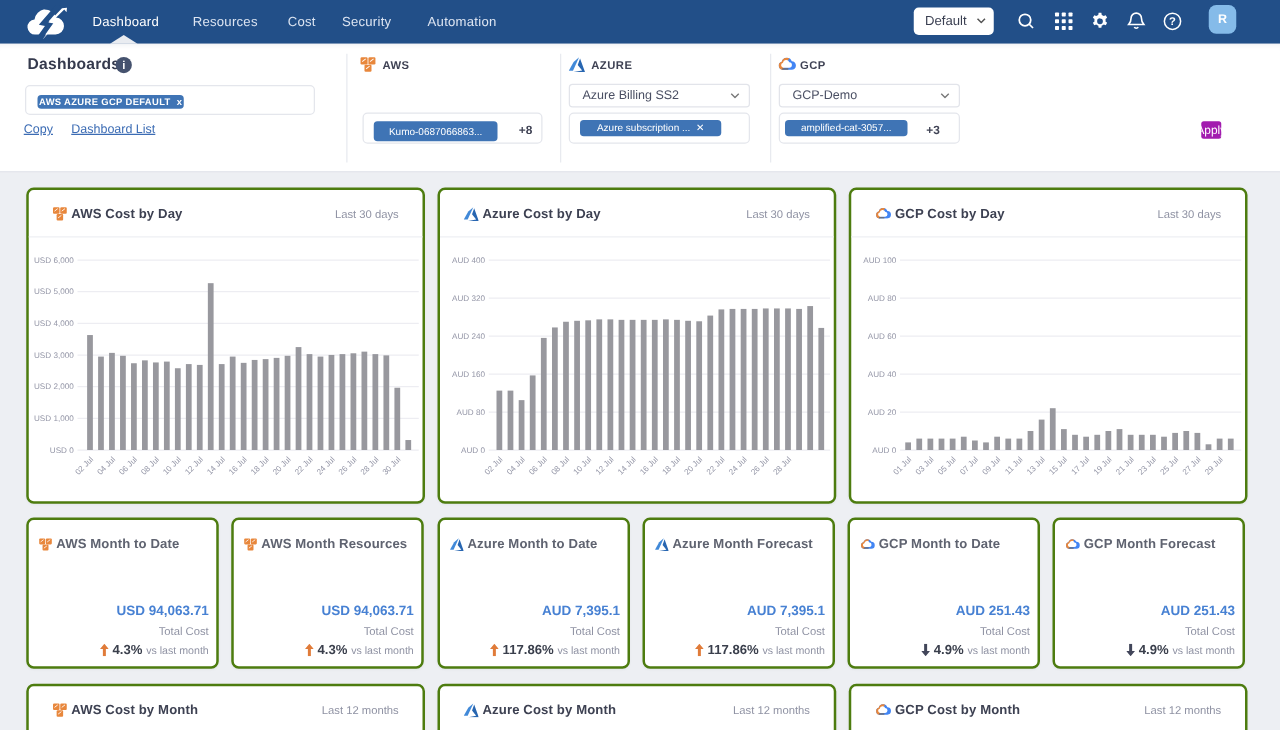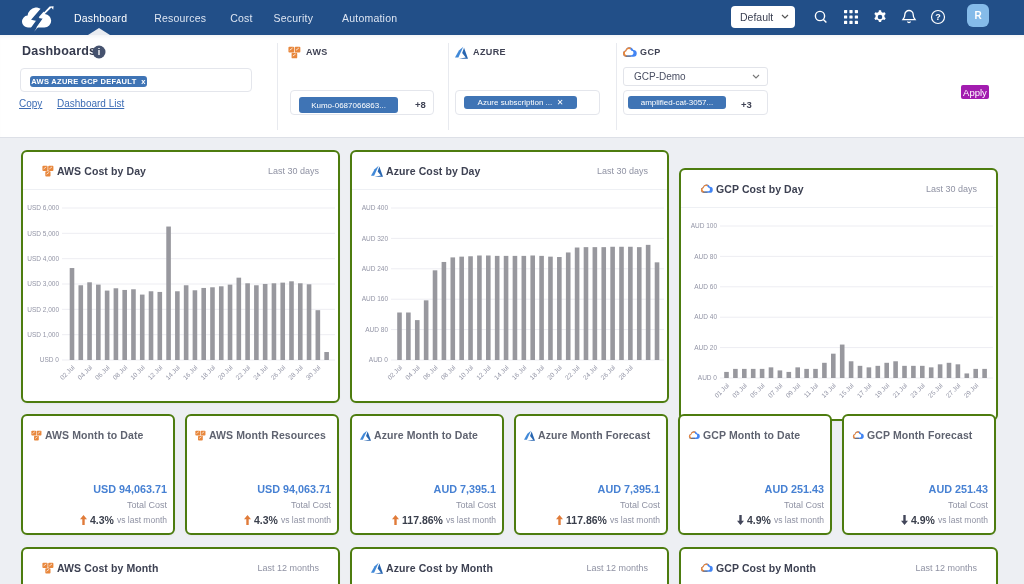--- a/index.html
+++ b/index.html
@@ -17,21 +17,21 @@
 .dhead{position:absolute;left:22px;top:9px;font-size:12.5px;font-weight:bold;color:#353a4d;letter-spacing:0.2px}
 .dinfo{position:absolute;left:92px;top:10px}
 .tagbox{position:absolute;border:1px solid #e4e6ec;border-radius:4px;background:#fff}
 .pill{position:absolute;background:#3f74b5;border-radius:3px;color:#fff;display:flex;align-items:center;justify-content:center}
 .link{position:absolute;color:#3c6cb4;font-size:10px;text-decoration:underline}
 .gtitle{position:absolute;font-size:9px;font-weight:bold;color:#3f4254;letter-spacing:0.4px}
 .gicon{position:absolute}
 .sel{position:absolute;height:19px;border:1px solid #e2e4ea;border-radius:3px;background:#fff;font-size:10px;color:#4a4f63;display:flex;align-items:center;padding-left:10px}
 .sel .chev{position:absolute;right:7px;top:6px}
 .plus{position:absolute;font-size:9.5px;color:#3f4254;font-weight:bold}
-.apply{position:absolute;left:961px;top:50px;width:28px;height:14px;background:#a21caf;border-radius:2px;color:#fff;font-size:9.5px;display:flex;align-items:center;justify-content:center}
+.apply{position:absolute;left:961px;top:62px;width:16px;height:14px;background:#a21caf;border-radius:2px;color:#fff;font-size:9.5px;display:flex;align-items:center;justify-content:center}
 .card{position:absolute;background:#fff;border:2px solid #4d7c0f;border-radius:6px;box-shadow:0 1px 2px rgba(30,40,70,0.04)}
 .chead{position:absolute;left:0;top:0;right:0;height:38px;border-bottom:1px solid #eef0f4;display:flex;align-items:center;padding:0 19px}
 .cicon{display:inline-flex;margin-right:3px}
 .ctitle{font-size:10.5px;font-weight:bold;color:#3d4152;letter-spacing:0.1px}
 .cright{margin-left:auto;font-size:9px;color:#8f92a3}
 .shead{position:absolute;left:8px;top:13px;display:flex;align-items:center}
 .stitle{font-size:10.5px;font-weight:bold;color:#5f6370;letter-spacing:0.1px}
 .sval{position:absolute;right:6px;top:67px;font-size:10.8px;font-weight:bold;color:#4781d3}
 .stot{position:absolute;right:6px;top:84px;font-size:9px;color:#8f92a3}
 .schg{position:absolute;right:6px;top:98px;display:flex;align-items:center;font-size:10px;color:#3a3f4c}
@@ -115,20 +115,23 @@
 <div class="pill" style="left:299px;top:62px;width:99px;height:16px;font-size:8px">Kumo-0687066863...</div>
 <div class="plus" style="left:415px;top:64px">+8</div>
 
 <div class="gicon" style="left:455px;top:10px"><svg width="13" height="13" viewBox="0 0 48 48">
         <g transform="translate(0,3)">
           <path d="M30.6 0 L14.4 13.9 0 39.7 h12.5 L30.6 0Z" fill="#4189d8"></path>
           <path d="M33.4 3.3 L26.5 22.8 39.7 39.4 14.1 43.8 H48 L33.4 3.3Z" fill="#2866b1"></path>
         </g>
       </svg></div>
 <div class="gtitle" style="left:473px;top:12px">AZURE</div>
+<div class="sel" style="left:455px;top:32px;width:145px">Azure Billing SS2<svg class="chev" width="8" height="5" viewBox="0 0 8 5">
+        <path d="M1 1l3 3 3-3" stroke="#777" stroke-width="1.1" fill="none"></path>
+      </svg></div>
 <div class="tagbox" style="left:455px;top:55px;width:145px;height:25px"></div>
 <div class="pill" style="left:464px;top:61px;width:113px;height:13px;font-size:8px">Azure subscription ...&nbsp;&nbsp;✕</div>
 
 <div class="gicon" style="left:622px;top:10px"><svg width="15" height="13" viewBox="0 0 26 20">
         <defs>
           <clipPath id="g1">
             <path d="M7.6 17.5 a5.6 5.6 0 0 1-1.7-11 A7.3 7.3 0 0 1 19.8 5.6 A5.2 5.2 0 0 1 19.4 17.5 Z"></path>
           </clipPath>
         </defs>
         <g clip-path="url(#g1)">
@@ -292,21 +295,21 @@
         <text transform="translate(157.1,178.0) rotate(-45)" text-anchor="end" font-size="6.5" fill="#9395a6">14 Jul</text>
         <text transform="translate(174.8,178.0) rotate(-45)" text-anchor="end" font-size="6.5" fill="#9395a6">16 Jul</text>
         <text transform="translate(192.6,178.0) rotate(-45)" text-anchor="end" font-size="6.5" fill="#9395a6">18 Jul</text>
         <text transform="translate(210.3,178.0) rotate(-45)" text-anchor="end" font-size="6.5" fill="#9395a6">20 Jul</text>
         <text transform="translate(228.1,178.0) rotate(-45)" text-anchor="end" font-size="6.5" fill="#9395a6">22 Jul</text>
         <text transform="translate(245.9,178.0) rotate(-45)" text-anchor="end" font-size="6.5" fill="#9395a6">24 Jul</text>
         <text transform="translate(263.6,178.0) rotate(-45)" text-anchor="end" font-size="6.5" fill="#9395a6">26 Jul</text>
         <text transform="translate(281.4,178.0) rotate(-45)" text-anchor="end" font-size="6.5" fill="#9395a6">28 Jul</text>
       </svg></div>
   </div>
-<div class="card" style="left:679px;top:168px;width:319px;height:253px">
+<div class="card" style="left:679px;top:150px;width:319px;height:253px">
 <div class="chead">
       <span class="cicon">
         <svg width="13" height="12" viewBox="0 0 26 20">
           <defs>
             <clipPath id="g2">
               <path d="M7.6 17.5 a5.6 5.6 0 0 1-1.7-11 A7.3 7.3 0 0 1 19.8 5.6 A5.2 5.2 0 0 1 19.4 17.5 Z"></path>
             </clipPath>
           </defs>
           <g clip-path="url(#g2)">
             <rect x="0" y="0" width="26" height="20" fill="#4285f4"></rect>

